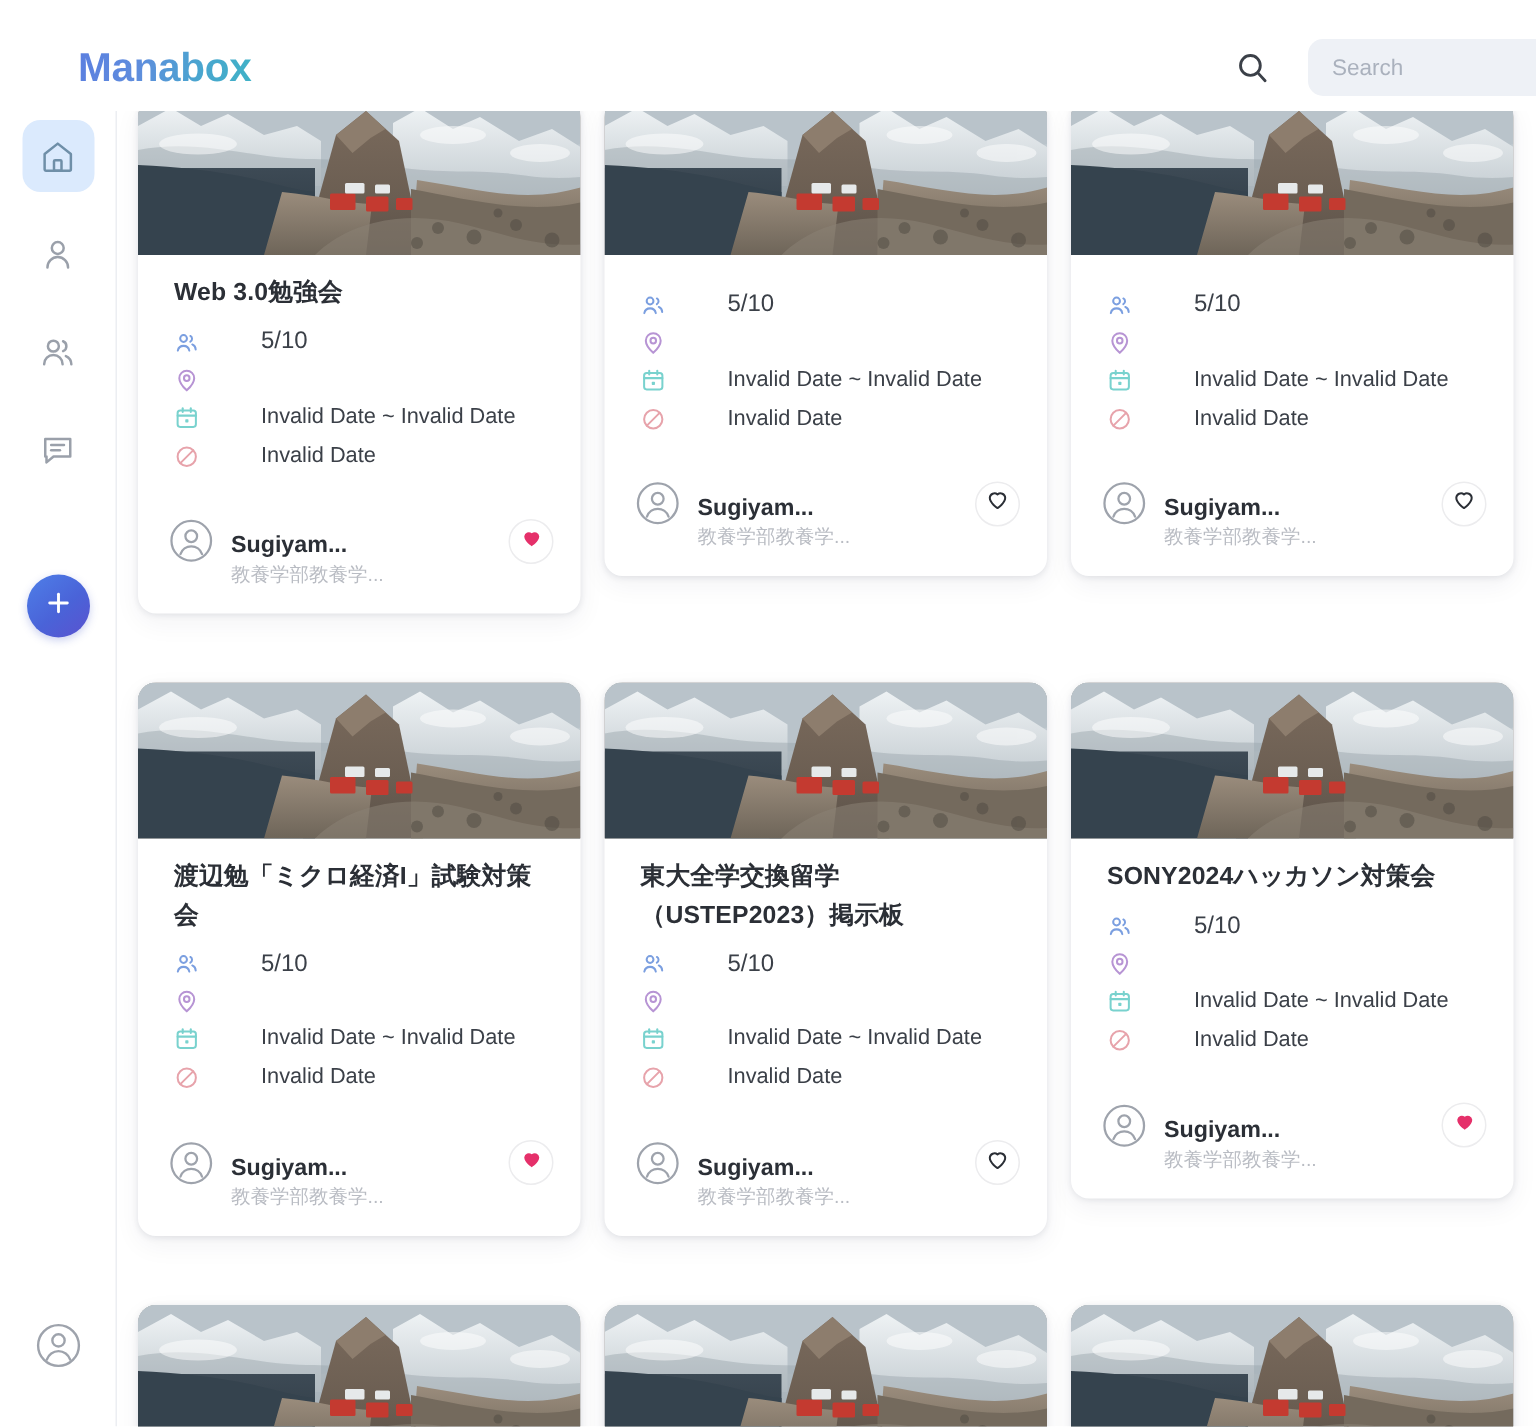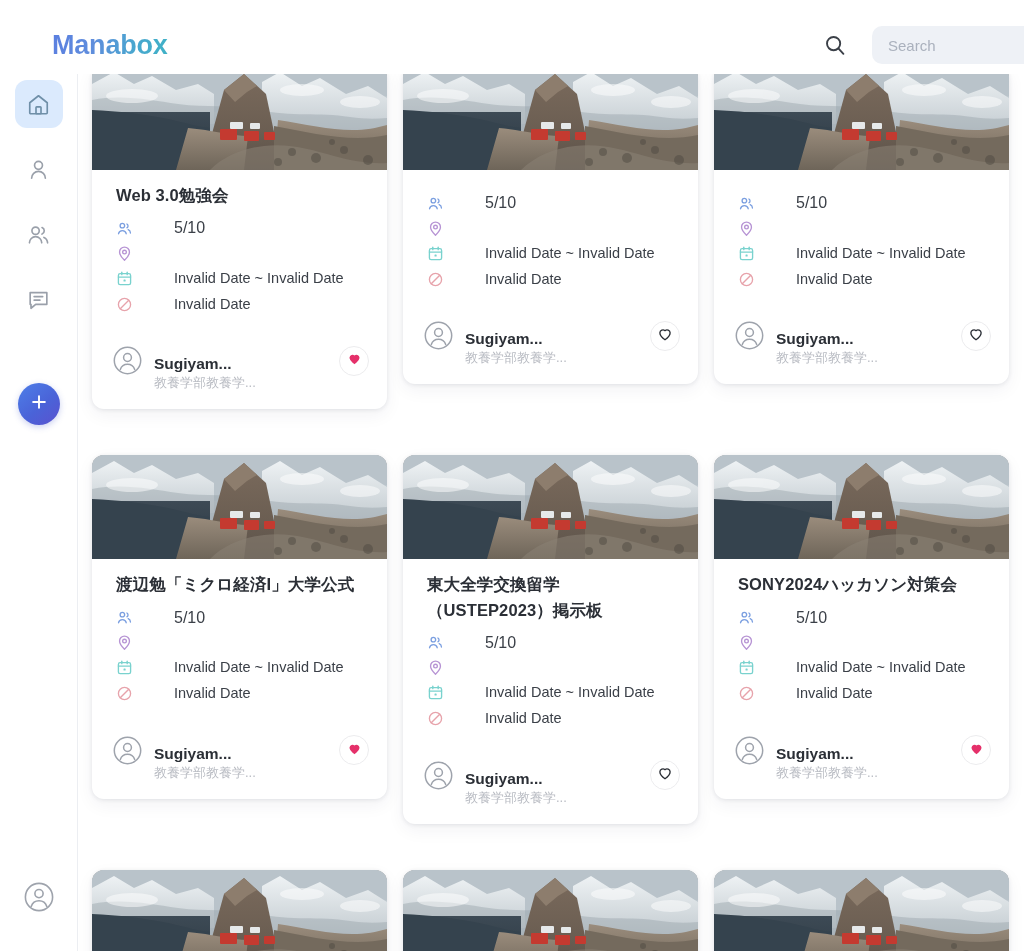--- a/index.html
+++ b/index.html
@@ -559,21 +559,21 @@
       <circle cx="200" cy="86" r="4"></circle>
               <circle cx="224" cy="92" r="5"></circle>
       <circle cx="252" cy="84" r="4"></circle>
               <circle cx="276" cy="94" r="5"></circle>
       <circle cx="186" cy="96" r="4"></circle>
               <circle cx="240" cy="76" r="3"></circle>
     </g>
   </svg>
         </div>
     <div class="card-body">
-      <div class="card-title">渡辺勉「ミクロ経済I」大学公式</div>
+      <div class="card-title">渡辺勉「ミクロ経済I」試験対策会</div>
       <div class="meta">
         <div class="meta-row members">
           <span class="meta-ico">
                 <svg width="17" height="17" viewBox="0 0 24 24" fill="none" stroke="#7b9fe0" stroke-width="1.9" stroke-linecap="round" stroke-linejoin="round">
                   <circle cx="9" cy="8" r="3.2"></circle>
                   <path d="M3.6 19.4a5.5 5.5 0 0 1 10.8 0"></path>
                   <path d="M15.4 5.6a3.1 3.1 0 0 1 0 5.4"></path>
                   <path d="M17.2 13.6a5.4 5.4 0 0 1 3.2 4.8"></path>
                 </svg>
               </span>

